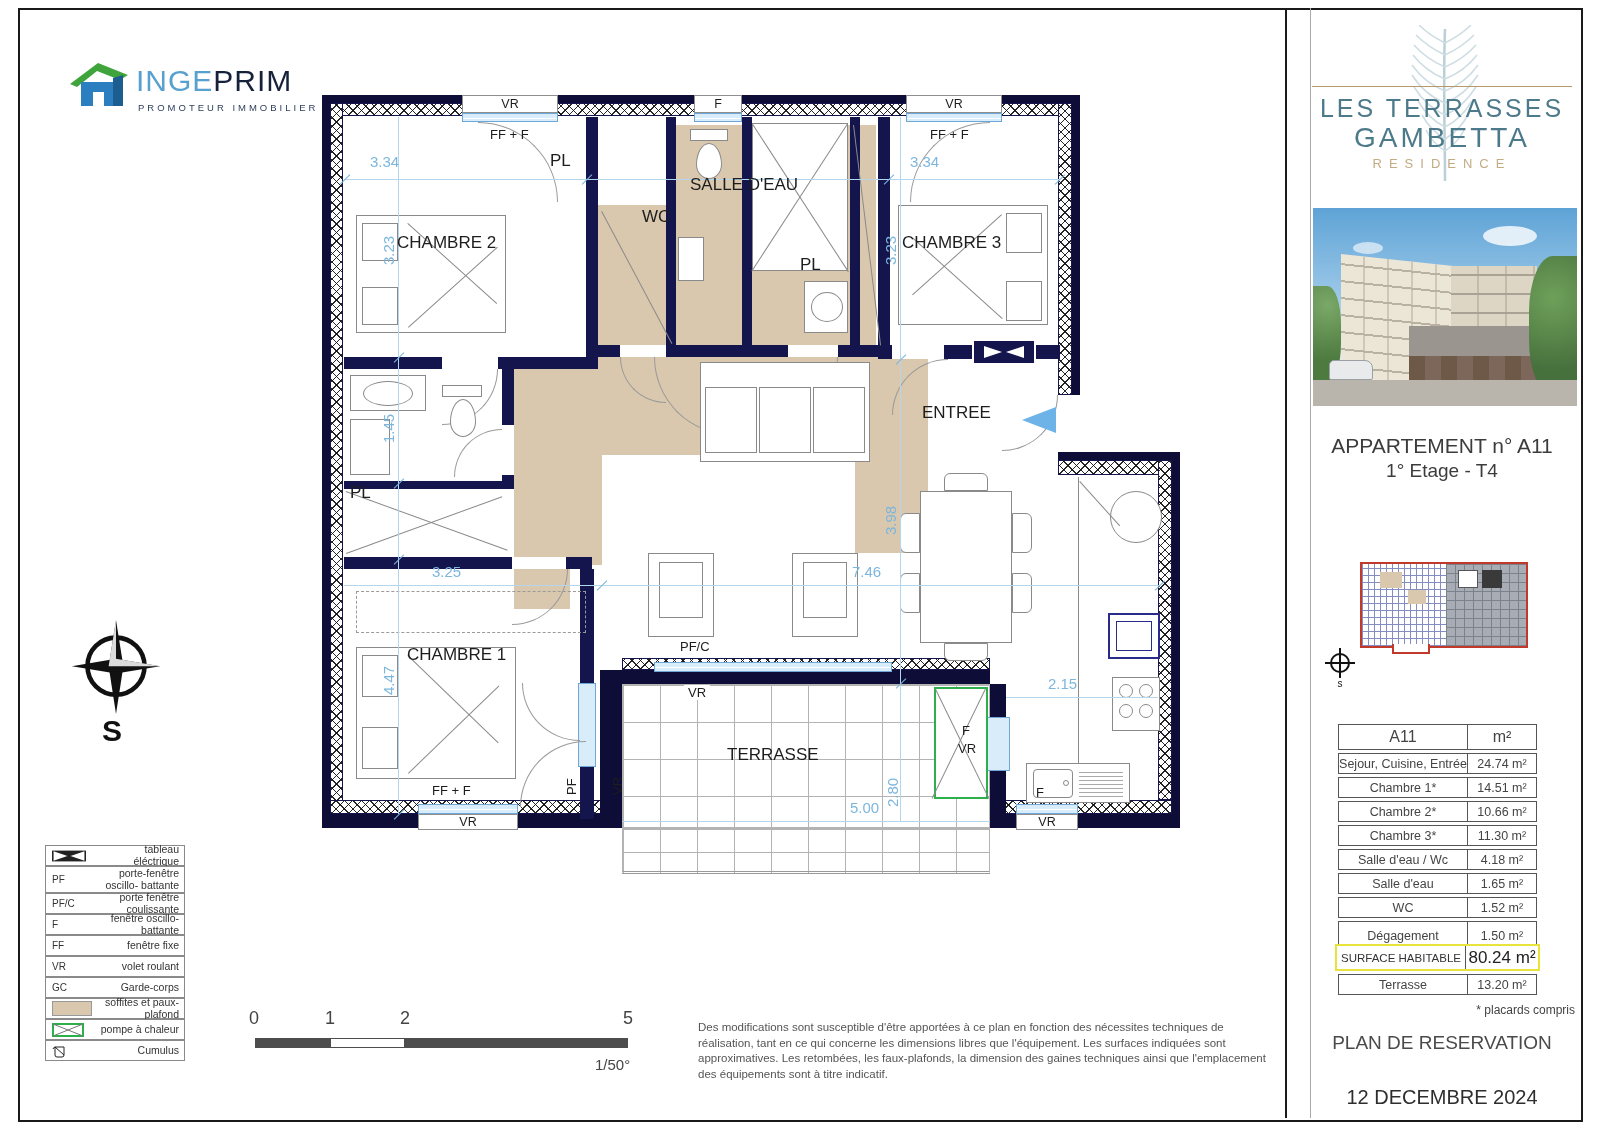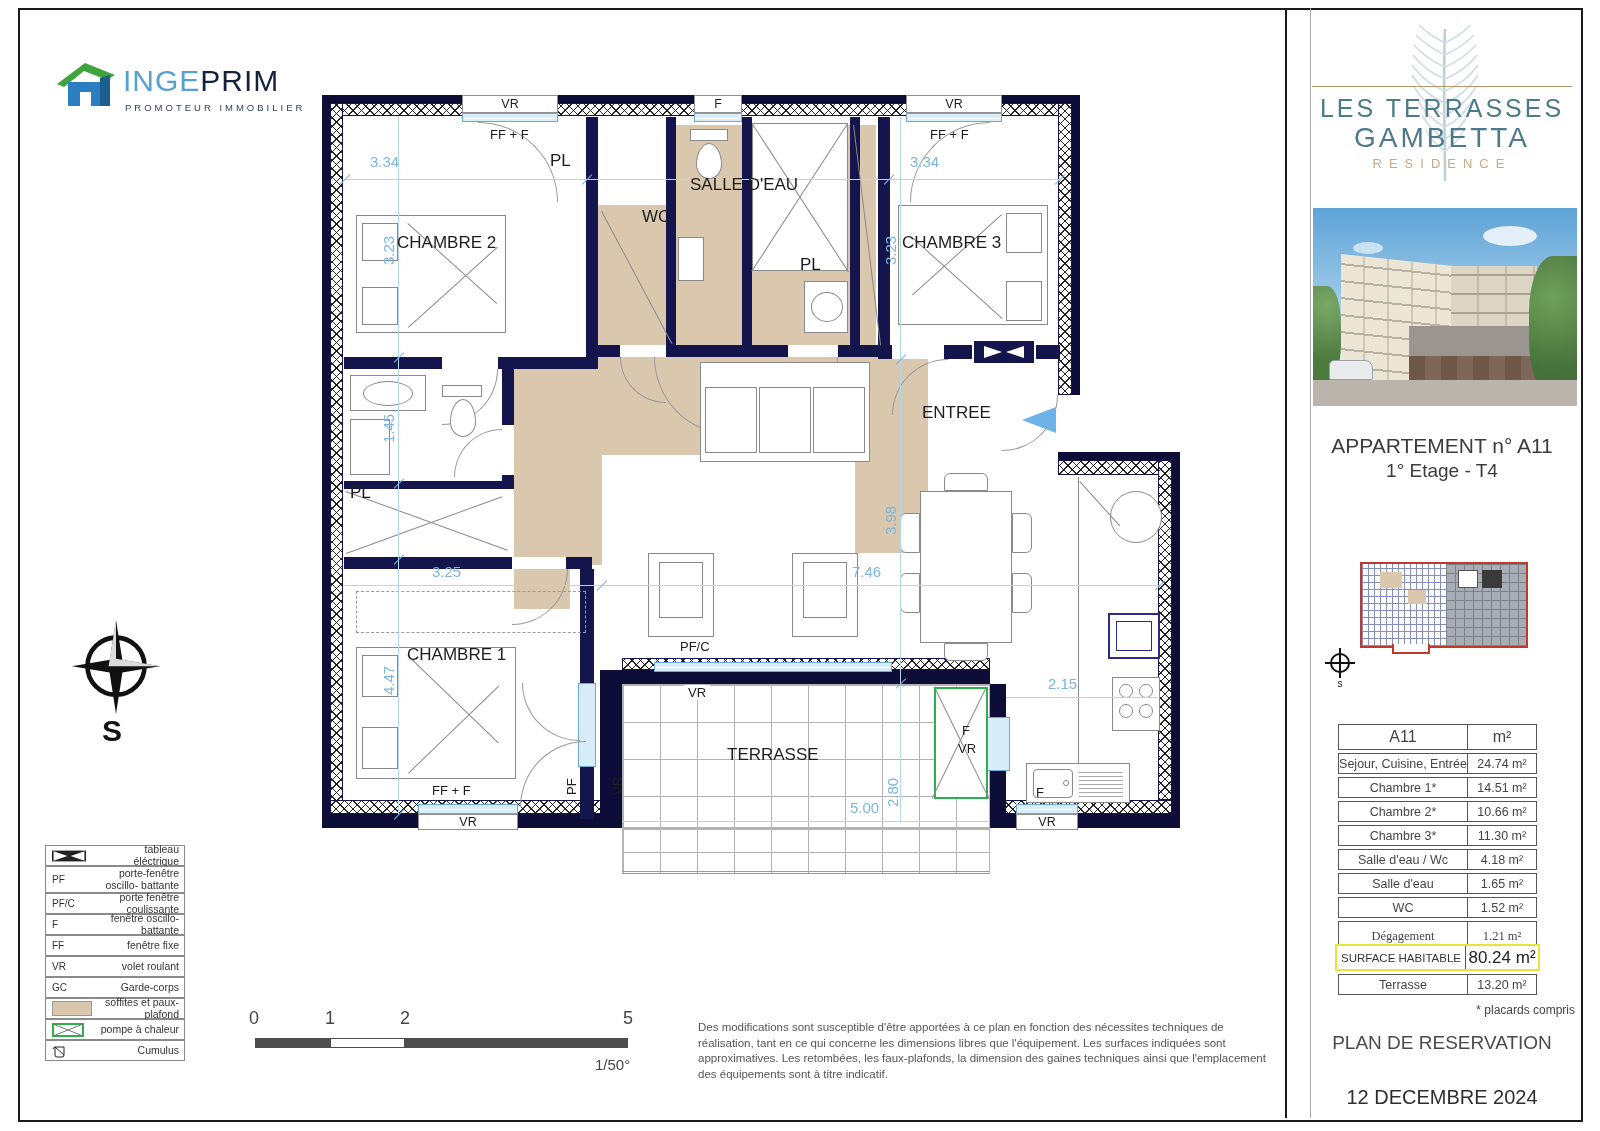--- a/index.html
+++ b/index.html
@@ -48,21 +48,21 @@
   .lg-lab{flex:1;display:flex;align-items:center;justify-content:flex-end;text-align:right;padding-right:5px;font-size:10.5px;color:#333;line-height:1.1;}
   .seg{position:absolute;height:10px;}
   .sb-num{position:absolute;font-size:18px;color:#444;}
 </style>
 </head>
 <body>
 
 <div class="sheet">
   <div class="frame"></div>
 
-  <div class="abs" style="left:55px;top:58px;width:260px;height:62px;">
+  <div class="abs" style="left:68px;top:58px;width:260px;height:62px;">
     <span class="abs" style="left:0;top:2px;">
       <svg width="62" height="56" viewBox="0 0 62 56">
         <path d="M2 24 L30 3 L60 15 L52 20 L29 11 L9 27 Z" fill="#3fa43c"></path>
         <path d="M13 22 h32 a4 4 0 0 1 4 4 v20 h-36 Z" fill="#2b7fc0"></path>
         <path d="M45 18 l10 -3 v31 h-10 Z" fill="#1b5e8f"></path>
         <rect x="25" y="32" width="11" height="14" fill="#fff"></rect>
       </svg>
     </span>
     <span class="abs" style="left:68px;top:6px;font-size:30px;font-weight:500;letter-spacing:1px;">
       <span style="color:#57a0cf;">INGE</span><span style="color:#16213c;">PRIM</span>
@@ -523,23 +523,23 @@
           <div class="c2">4.18 m²</div>
       </div>
       <div class="tbl-row" style="left:0;top:149px;width:199px;height:21px;">
         <div class="c1">Salle d'eau</div>
           <div class="c2">1.65 m²</div>
       </div>
       <div class="tbl-row" style="left:0;top:173px;width:199px;height:21px;">
         <div class="c1">WC</div>
           <div class="c2">1.52 m²</div>
       </div>
-      <div class="tbl-row" style="left:0;top:197px;width:199px;height:30px;font-family:Liberation Serif, serif;">
+      <div class="tbl-row" style="left:0;top:197px;width:199px;height:30px;">
         <div class="c1">Dégagement</div>
-          <div class="c2">1.21 m²</div>
+          <div class="c2">1.50 m²</div>
       </div>
       <div class="tbl-row" style="left:-3px;top:220px;width:205px;height:27px;border:2px solid #e9e43c;">
         <div class="c1" style="font-size:11.5px;color:#333;">SURFACE HABITABLE</div>
         <div class="c2" style="font-size:17px;color:#222;">80.24 m²</div>
       </div>
       <div class="tbl-row" style="left:0;top:250px;width:199px;height:21px;">
         <div class="c1">Terrasse</div>
           <div class="c2">13.20 m²</div>
       </div>
     </div>

